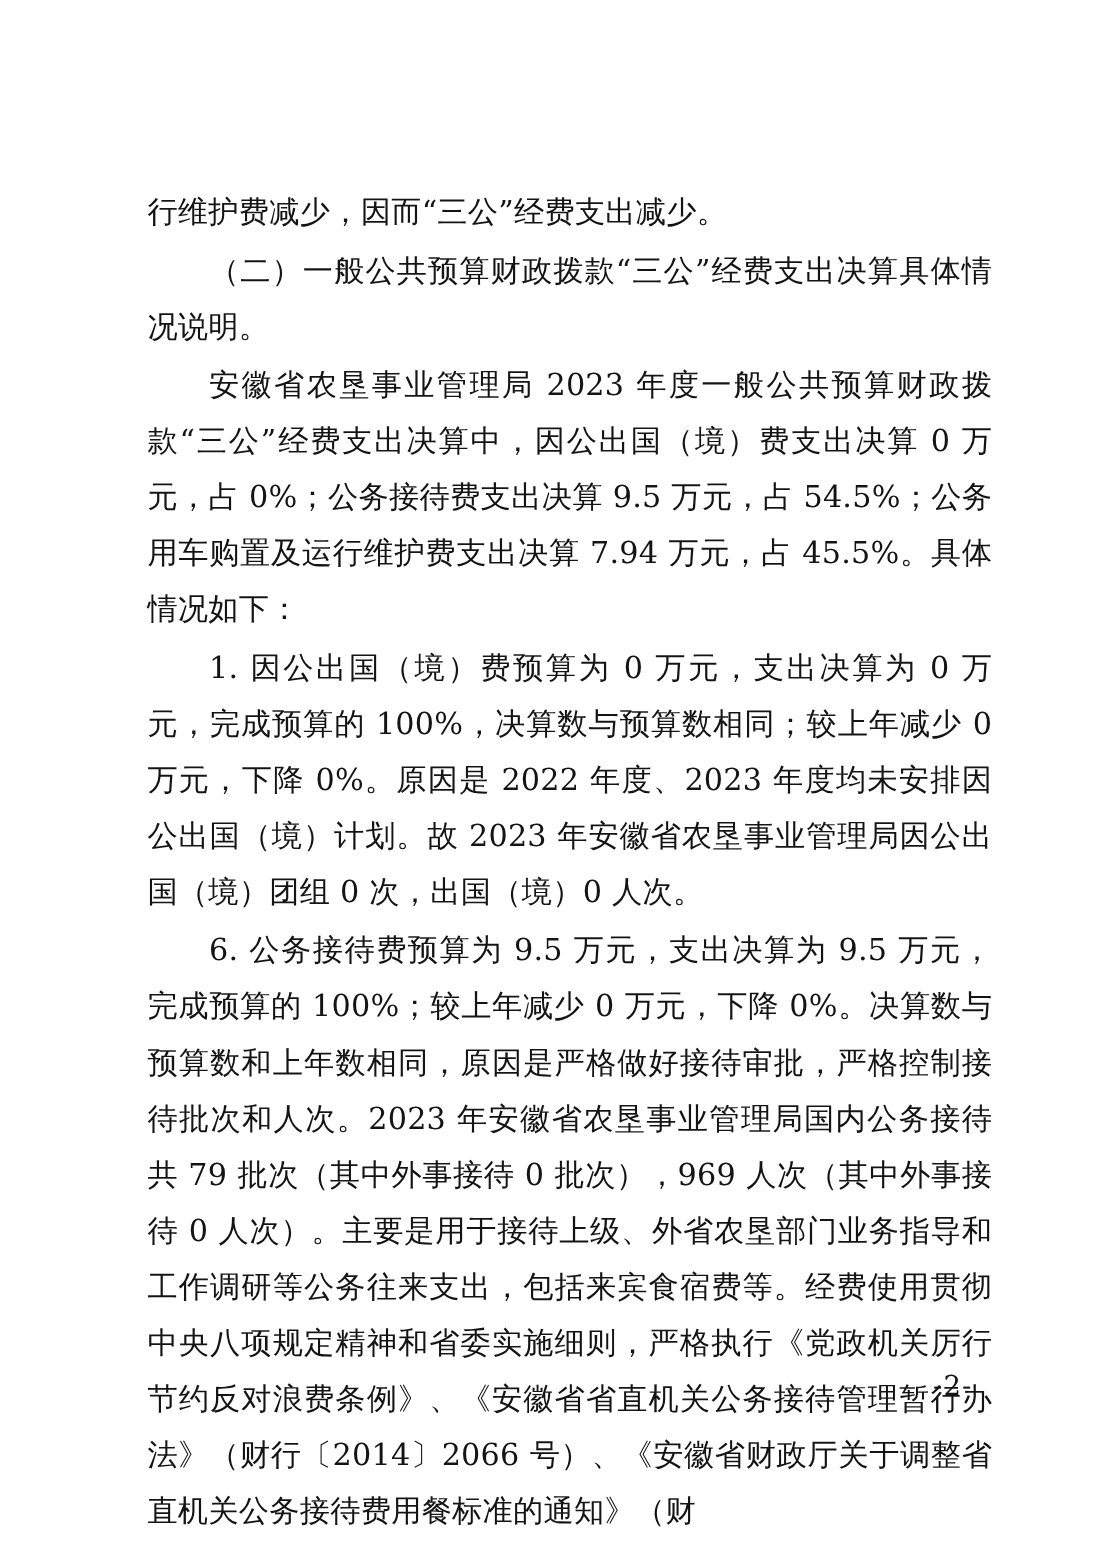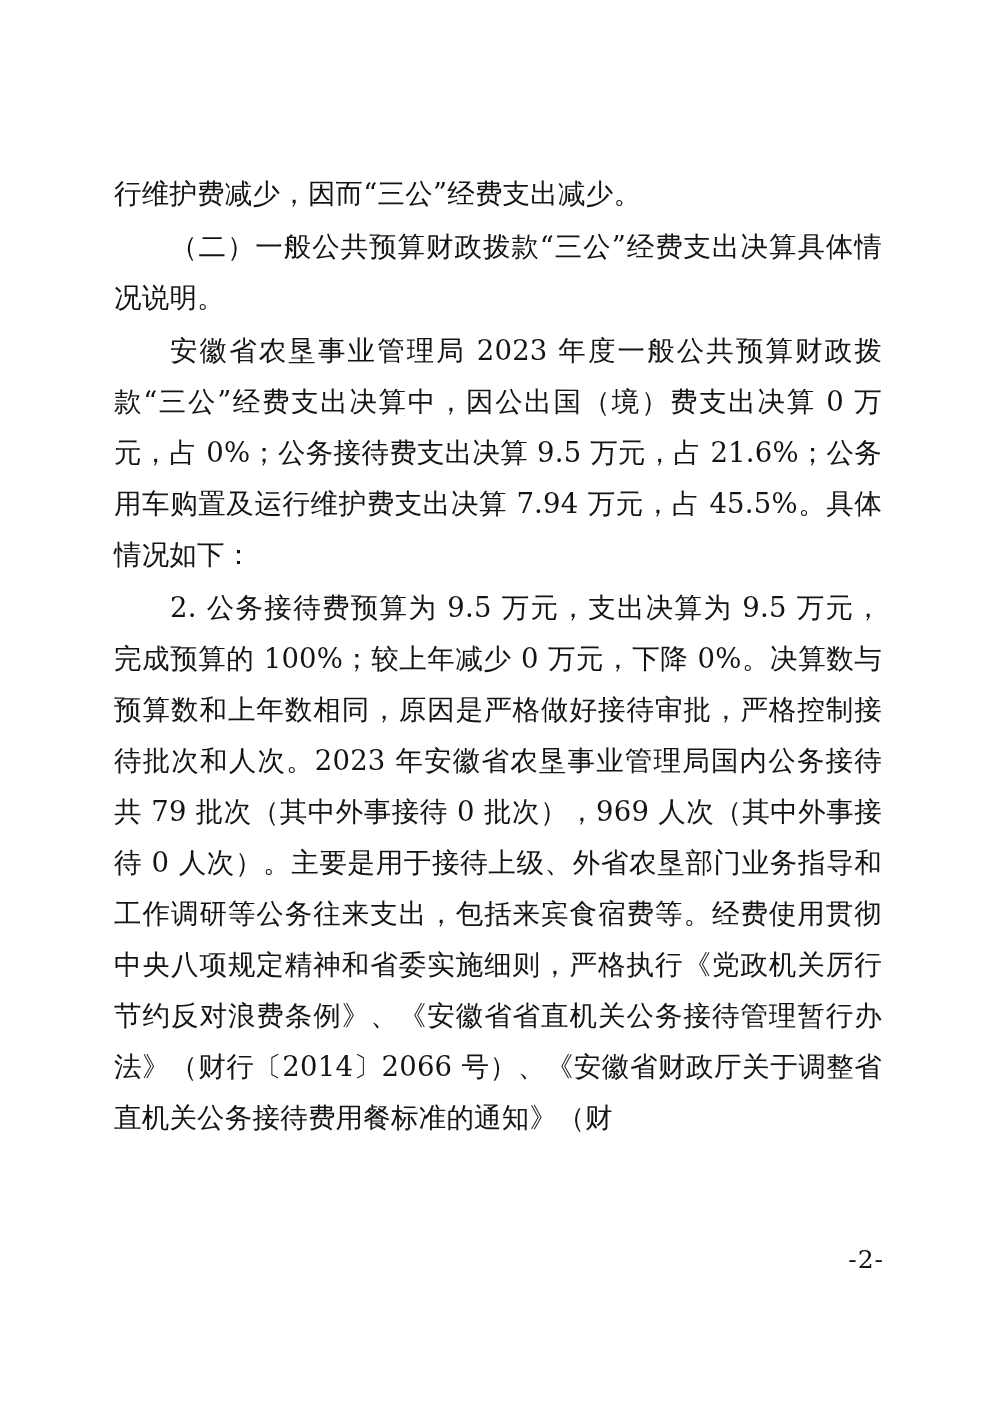--- a/index.html
+++ b/index.html
@@ -18,21 +18,21 @@
   .page {
     position: absolute;
     left: 0;
     top: 0;
     width: 1000px;
     height: 1414px;
     box-sizing: border-box;
   }
   .body-area {
     position: absolute;
-    left: 114px;
+    left: 134px;
     top: 168px;
     width: 768px;
   }
   p.para {
     margin: 0 0 2px 0;
     font-size: 27.5px;
     line-height: 51px;
     text-align: justify;
     text-justify: inter-ideograph;
     letter-spacing: 0.2px;
@@ -63,24 +63,27 @@
 
     <p class="para">
       <span>行维护费减少，因而“三公”经费支出减少。</span>
     </p>
 
     <p class="para indent bold">
       <span>（二）一般公共预算财政拨款“三公”经费支出决算具体情况说明。</span>
     </p>
 
     <p class="para indent">
-      <span>安徽省农垦事业管理局 2023 年度一般公共预算财政拨款“三公”经费支出决算中，因公出国（境）费支出决算 0 万元，占 0%；公务接待费支出决算 9.5 万元，占 21.6%；公务用车购置及运行维护费支出决算 7.94 万元，占 45.5%。具体情况如下：</span>
+      <span>安徽省农垦事业管理局 2023 年度一般公共预算财政拨款“三公”经费支出决算中，因公出国（境）费支出决算 0 万元，占 0%；公务接待费支出决算 9.5 万元，占 54.5%；公务用车购置及运行维护费支出决算 7.94 万元，占 45.5%。具体情况如下：</span>
     </p>
 
+    <p class="para indent">
+      <span class="bold">1. 因公出国（境）费</span><span>预算为 0 万元，支出决算为 0 万元，完成预算的 100%，决算数与预算数相同；较上年减少 0 万元，下降 0%。原因是 2022 年度、2023 年度均未安排因公出国（境）计划。故 2023 年安徽省农垦事业管理局因公出国（境）团组 0 次，出国（境）0 人次。</span>
+    </p>
 
     <p class="para indent">
-      <span class="bold">2. 公务接待费</span><span>预算为 9.5 万元，支出决算为 9.5 万元，完成预算的 100%；较上年减少 0 万元，下降 0%。决算数与预算数和上年数相同，原因是严格做好接待审批，严格控制接待批次和人次。2023 年安徽省农垦事业管理局国内公务接待共 79 批次（其中外事接待 0 批次），969 人次（其中外事接待 0 人次）。主要是用于接待上级、外省农垦部门业务指导和工作调研等公务往来支出，包括来宾食宿费等。经费使用贯彻中央八项规定精神和省委实施细则，严格执行《党政机关厉行节约反对浪费条例》、《安徽省省直机关公务接待管理暂行办法》（财行〔2014〕2066 号）、《安徽省财政厅关于调整省直机关公务接待费用餐标准的通知》（财</span>
+      <span class="bold">6. 公务接待费</span><span>预算为 9.5 万元，支出决算为 9.5 万元，完成预算的 100%；较上年减少 0 万元，下降 0%。决算数与预算数和上年数相同，原因是严格做好接待审批，严格控制接待批次和人次。2023 年安徽省农垦事业管理局国内公务接待共 79 批次（其中外事接待 0 批次），969 人次（其中外事接待 0 人次）。主要是用于接待上级、外省农垦部门业务指导和工作调研等公务往来支出，包括来宾食宿费等。经费使用贯彻中央八项规定精神和省委实施细则，严格执行《党政机关厉行节约反对浪费条例》、《安徽省省直机关公务接待管理暂行办法》（财行〔2014〕2066 号）、《安徽省财政厅关于调整省直机关公务接待费用餐标准的通知》（财</span>
     </p>
 
   </div>
 
   <div class="page-number">-2-</div>
 </div>
 
 </body></html>

